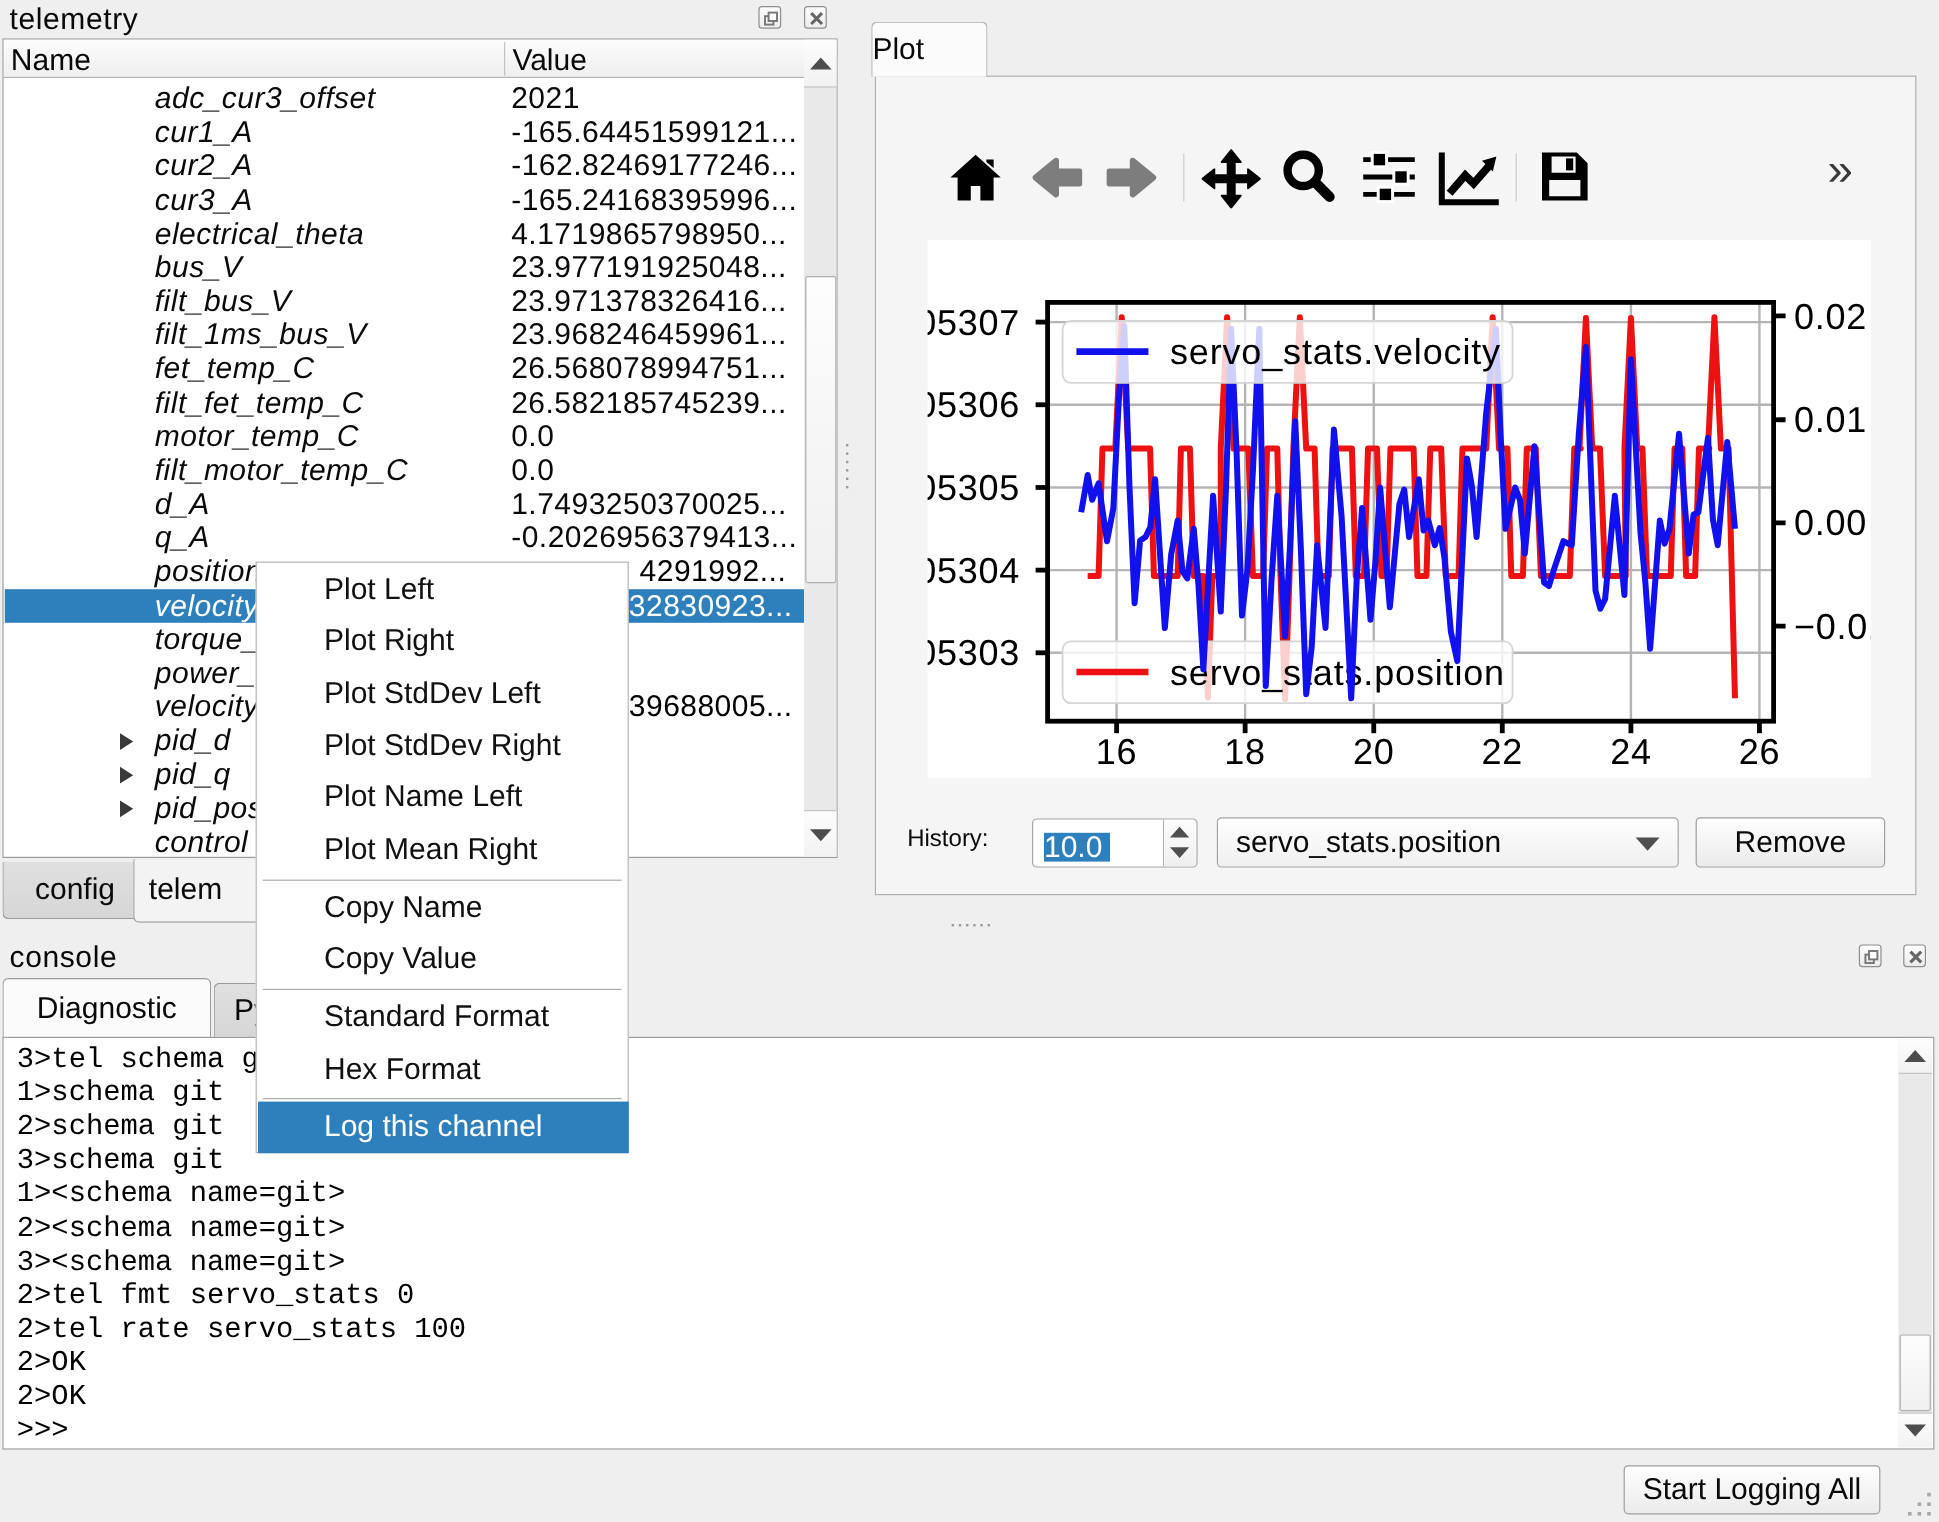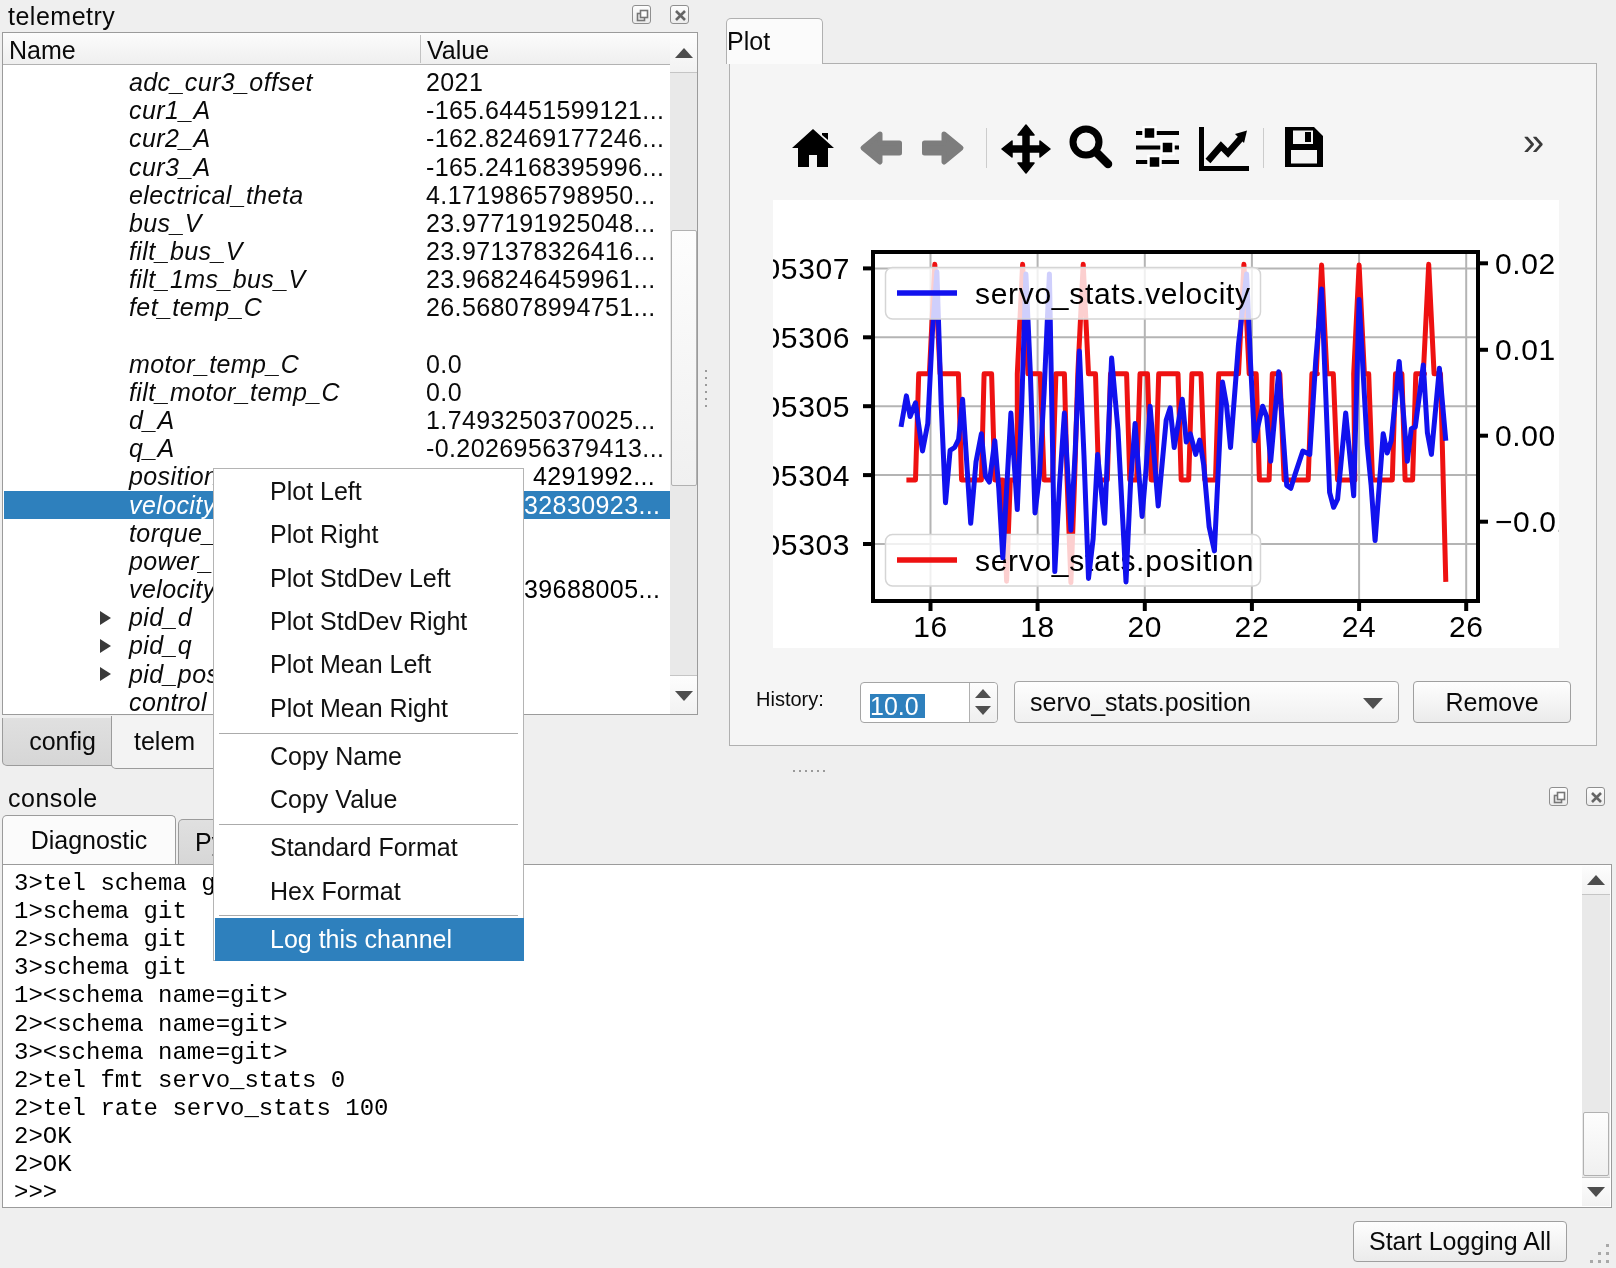--- a/index.html
+++ b/index.html
@@ -101,20 +101,24 @@
       <span class="tval">23.971378326416...</span>
     </div>
 <div class="trow" style="top:232.2px">
       <span class="tname">filt_1ms_bus_V</span>
       <span class="tval">23.968246459961...</span>
     </div>
 <div class="trow" style="top:260.4px">
       <span class="tname">fet_temp_C</span>
       <span class="tval">26.568078994751...</span>
     </div>
+<div class="trow" style="top:288.5px">
+      <span class="tname">filt_fet_temp_C</span>
+      <span class="tval">26.582185745239...</span>
+    </div>
 <div class="trow" style="top:316.7px">
       <span class="tname">motor_temp_C</span>
       <span class="tval">0.0</span>
     </div>
 <div class="trow" style="top:344.9px">
       <span class="tname">filt_motor_temp_C</span>
       <span class="tval">0.0</span>
     </div>
 <div class="trow" style="top:373.0px">
       <span class="tname">d_A</span>
@@ -162,21 +166,21 @@
   <div class="sbbtn" style="left:667px;top:0px;width:28px;height:40px;border-bottom:1px solid #c5c5c5">
       <span class="arr-up" style="left:5px;top:15px"></span>
     </div>
   <div class="sbthumb" style="left:668px;top:197px;width:26px;height:256px"></div>
   <div class="sbbtn" style="left:667px;top:642px;width:28px;height:40px;border-top:1px solid #c5c5c5">
       <span class="arr-dn" style="left:5px;top:15px"></span>
     </div>
 </div>
 
 <div class="tab south inactive" style="left:2px;top:718px;width:121px;height:48px;line-height:46px">config</div>
-<div class="tab south active-s" style="left:111px;top:716px;width:147px;height:53px;line-height:50px;text-align:left;padding-left:22px">telem</div>
+<div class="tab south active-s" style="left:111px;top:716px;width:147px;height:53px;line-height:50px;text-align:left;padding-left:12px">telem</div>
 
 <div class="dots" style="left:705px;top:370px;flex-direction:column;gap:5px">
     <i></i>
     <i></i>
     <i></i>
     <i></i>
     <i></i>
     <i></i>
   </div>
 
@@ -334,21 +338,21 @@
 <div class="sbthumb" style="left:1583px;top:1112px;width:26px;height:64px"></div>
 <div class="sbbtn" style="left:1582px;top:1177px;width:28px;height:29px;border-top:1px solid #c5c5c5">
     <span class="arr-dn" style="left:5px;top:9px"></span>
   </div>
 
 <div id="menu">
     <div class="mitem" style="top:0.8px">Plot Left</div>
 <div class="mitem" style="top:87.6px">Plot StdDev Left</div>
 <div class="mitem" style="top:44.2px">Plot Right</div>
 <div class="mitem" style="top:131.0px">Plot StdDev Right</div>
-<div class="mitem" style="top:174.4px">Plot Mean Left</div>
+<div class="mitem" style="top:174.4px">Plot Name Left</div>
 <div class="mitem" style="top:217.8px">Plot Mean Right</div>
 <div class="msep" style="top:263.5px"></div>
 <div class="mitem" style="top:265.8px">Copy Name</div>
 <div class="mitem" style="top:309.2px">Copy Value</div>
 <div class="msep" style="top:354.9px"></div>
 <div class="mitem" style="top:357.2px">Standard Format</div>
 <div class="mitem" style="top:400.6px">Hex Format</div>
 <div class="msep" style="top:446.3px"></div>
 <div class="mitem hl" style="top:448.6px">Log this channel</div>
   </div>

